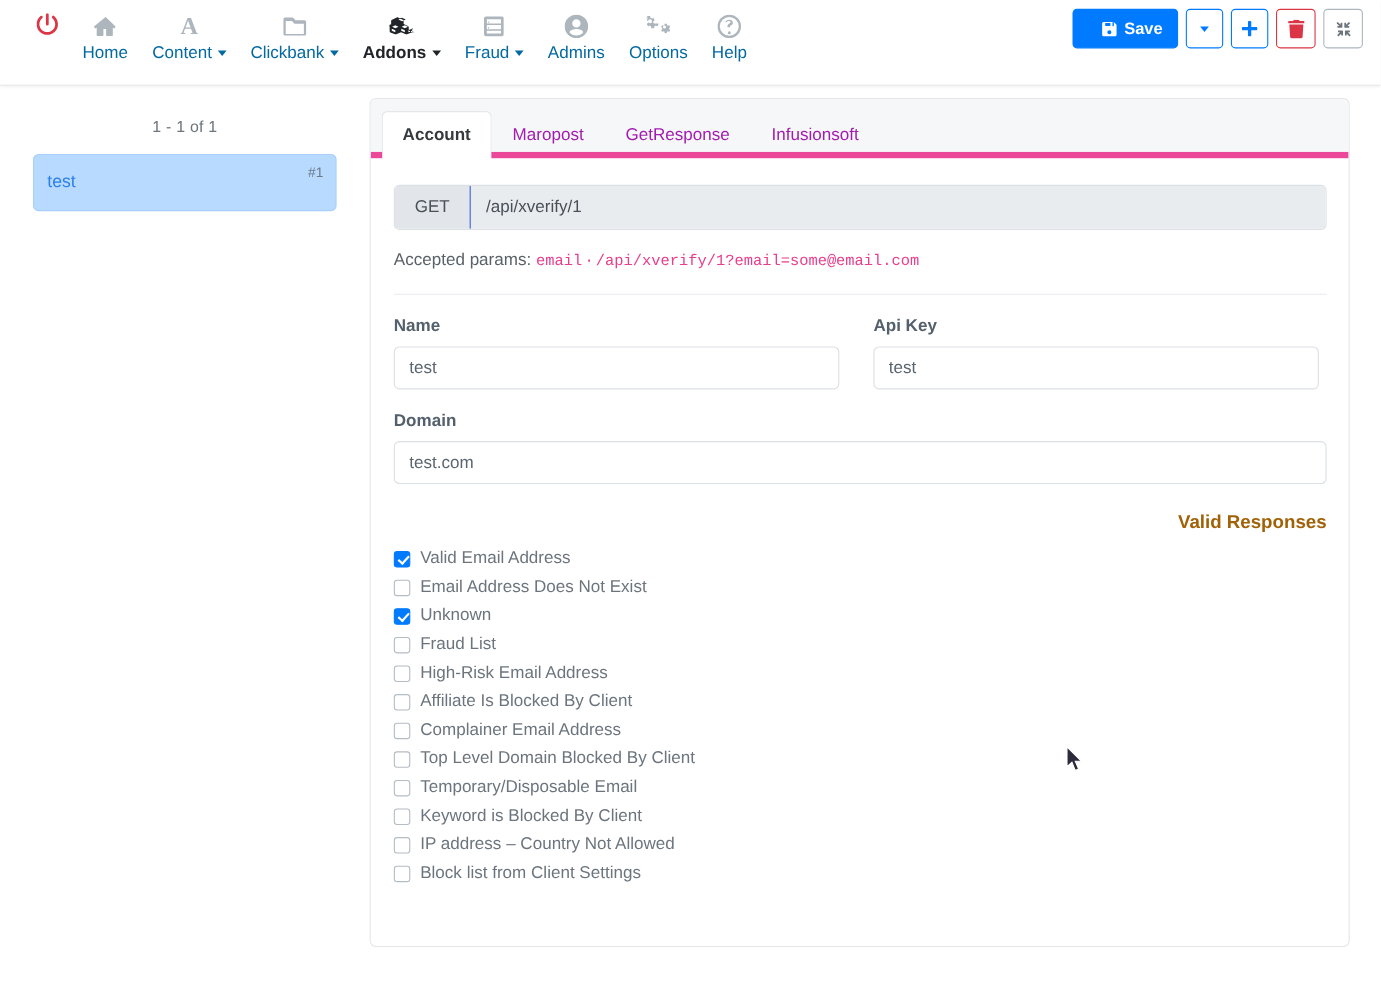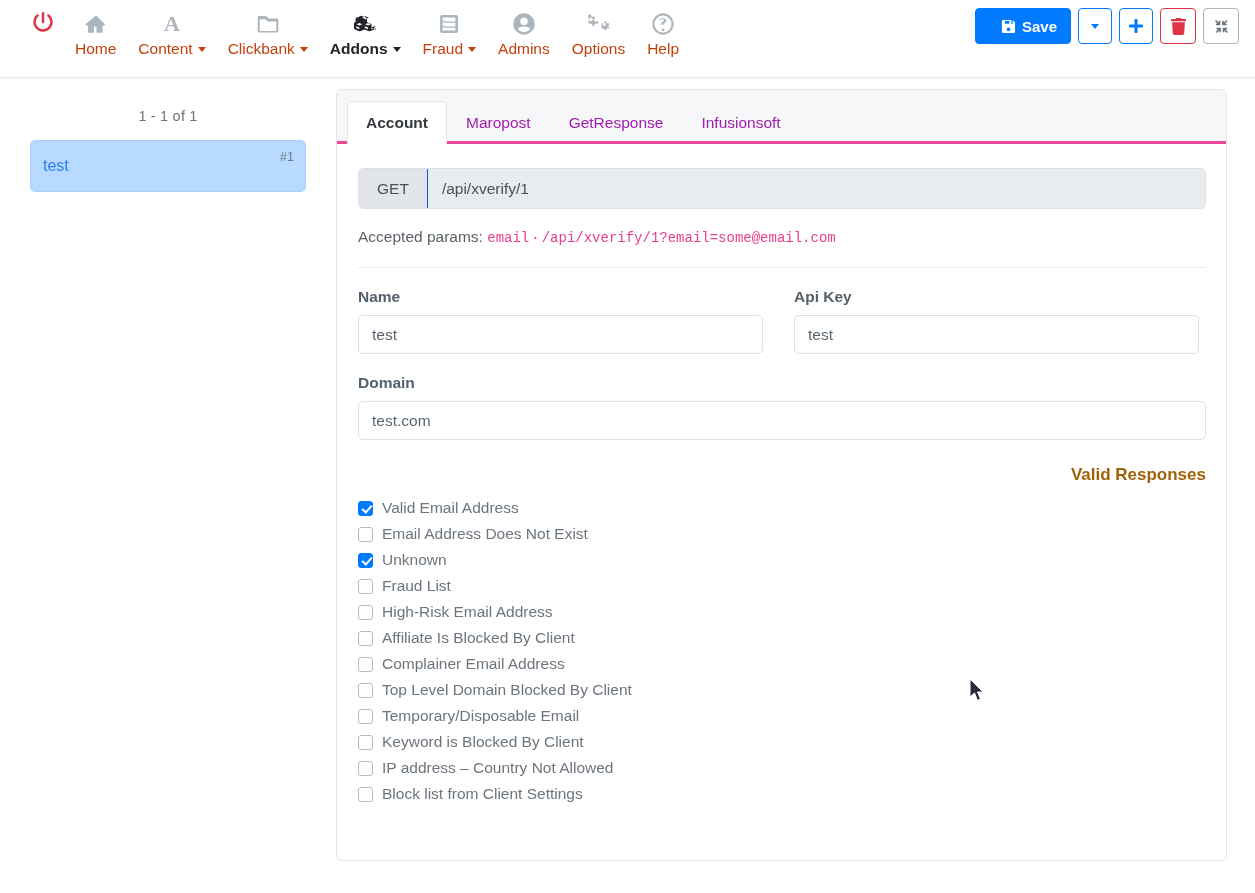--- a/index.html
+++ b/index.html
@@ -36,21 +36,21 @@
   }
   .nav-item .nav-icon {
     height: 24px;
     display: flex; align-items: center; justify-content: center;
     margin-bottom: 4px;
   }
   .nav-item .nav-label {
     font-size: 15.5px;
     line-height: 18px;
     white-space: nowrap;
-    color: #c2410c;
+    color: #0369a1;
   }
   .nav-item.active .nav-label { color: #212529; font-weight: bold; }
   .nav-item.active .nav-icon svg { fill: #212529; }
   .nav-item .nav-icon svg { fill: #adb5bd; }
   .nav-item.power { padding-top: 2px; min-width: 30px; }
   .nav-item.power .nav-icon svg { fill: #dc3545; }
   .caret {
     display: inline-block;
     width: 0; height: 0;
     border-left: 4.5px solid transparent;
@@ -153,21 +153,21 @@
     width: 891px;
     flex: 0 0 891px;
     margin-top: 11px;
     background: #ffffff;
     border: 1px solid #e3e5e8;
     border-radius: 6px;
     min-height: 772px;
   }
   .card-header {
     background: #f6f7f8;
-    border-bottom: 3px solid #ec4899;
+    border-bottom: 6px solid #ec4899;
     border-radius: 6px 6px 0 0;
     padding: 9px 10px 0 10px;
     height: 54px;
     text-align: center;
   }
   .tabs { display: flex; align-items: flex-end; gap: 0; height: 45px; }
   .tab {
     padding: 11px 18px 12px 18px;
     font-size: 15.5px;
     color: #a21caf;

